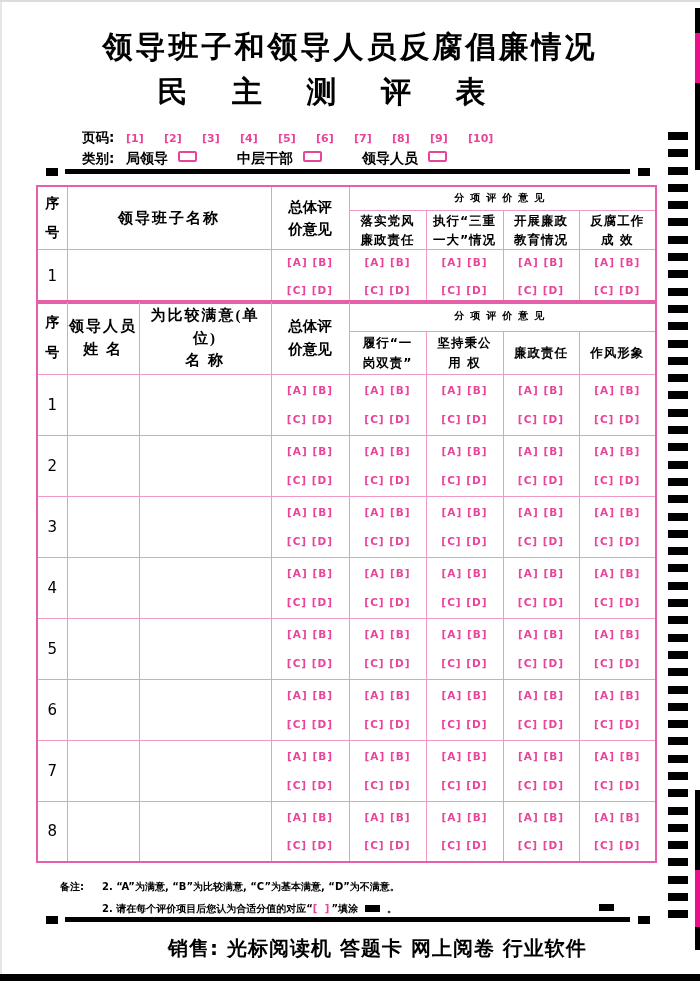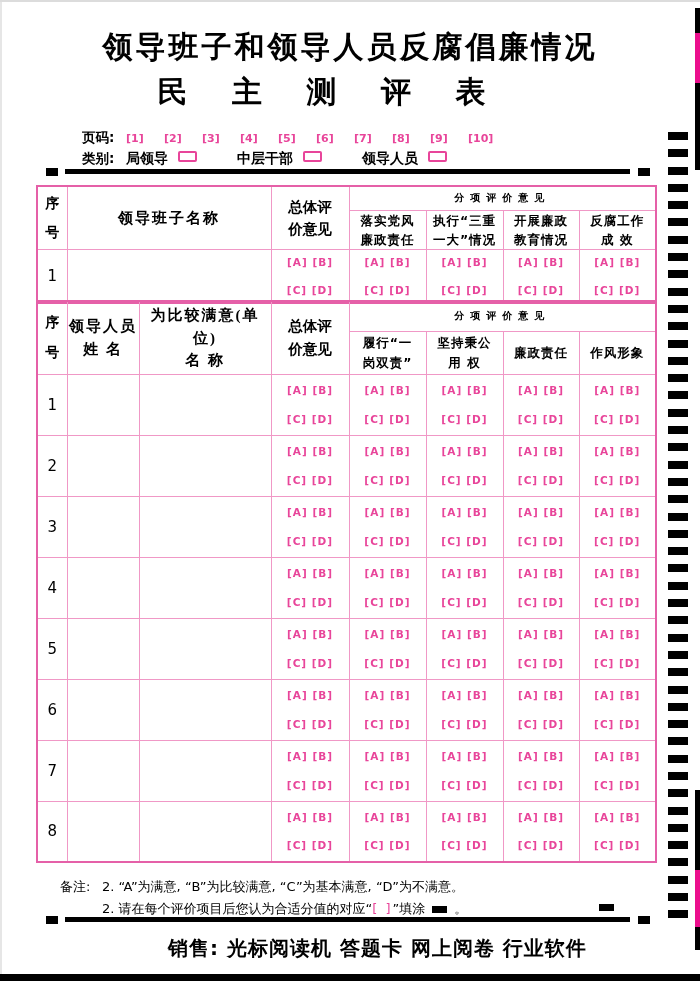--- a/index.html
+++ b/index.html
@@ -33,21 +33,21 @@
   th.namehead{font-size:15px;letter-spacing:2px;line-height:1.5;font-family:Liberation Serif, serif;}
   th.overall{font-size:14.5px;line-height:1.55;margin-top:16px;}
   th.group{font-size:10px;letter-spacing:6px;}
   tr.h2 th{font-size:12.5px;line-height:1.55;letter-spacing:1px;}
   #tableA tr.h1{height:24px;} #tableA tr.h2{height:38px;} #tableA tr.drow{height:53px;}
   #tableB tr.h1{height:30px;} #tableB tr.h2{height:43px;} #tableB tr.drow{height:61px;}
   td.seqcell{font-size:15px;}
   td.bub .bl{color:#e8459a;font-size:10.5px;font-weight:bold;letter-spacing:1px;line-height:1;}
   td.bub .bl + .bl{margin-top:18px;}
   
-  .notes{top:876px;left:60px;font-size:13px;font-weight:normal;line-height:22px;white-space:nowrap;}
+  .notes{top:876px;left:60px;font-size:10px;font-weight:bold;line-height:22px;white-space:nowrap;}
   .note-grid{display:flex;}
   .note-label{width:42px;}
   .pink-br{color:#e8459a;letter-spacing:2px;}
   .fill-demo{display:inline-block;width:15px;height:7px;background:#000;margin:0 7px;}
   .note-dash{top:904px;left:599px;width:15px;height:7px;background:#000;}
   
   .sales{top:935px;left:168px;font-size:20px;font-weight:bold;letter-spacing:1px;white-space:nowrap;}
   .bottom-bar{top:974px;left:0;width:700px;height:7px;background:#000;}
   
   .marks-col{top:132px;left:668px;display:flex;flex-direction:column;gap:9.3px;}

